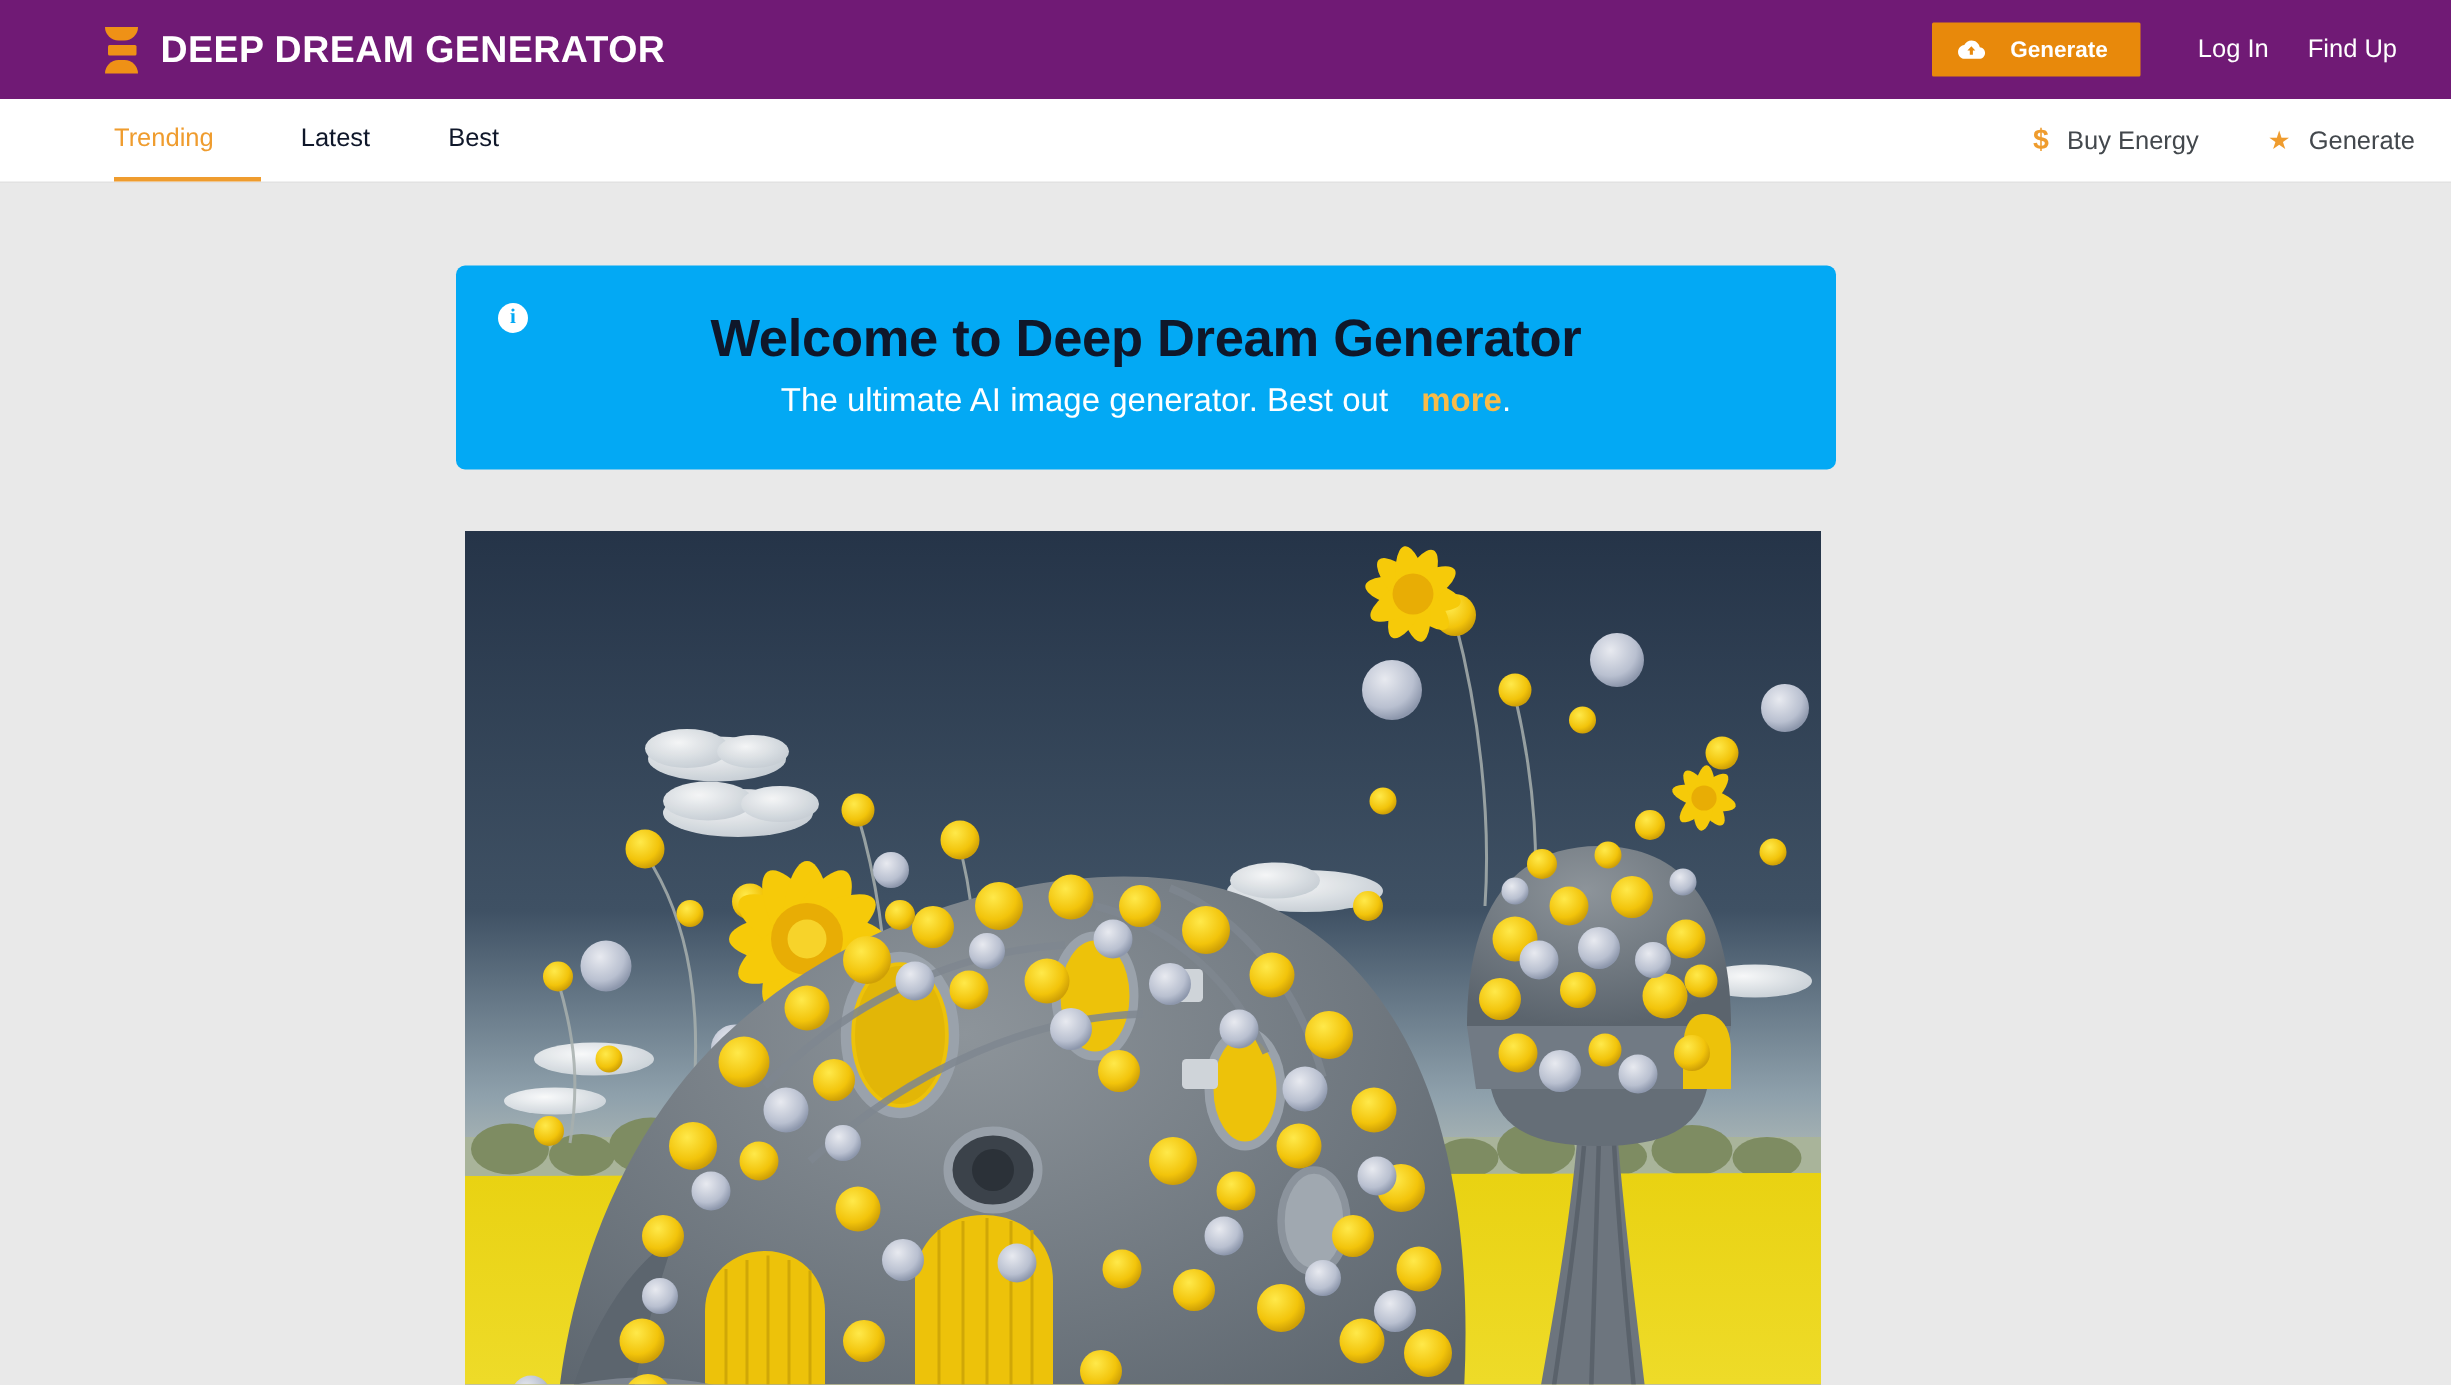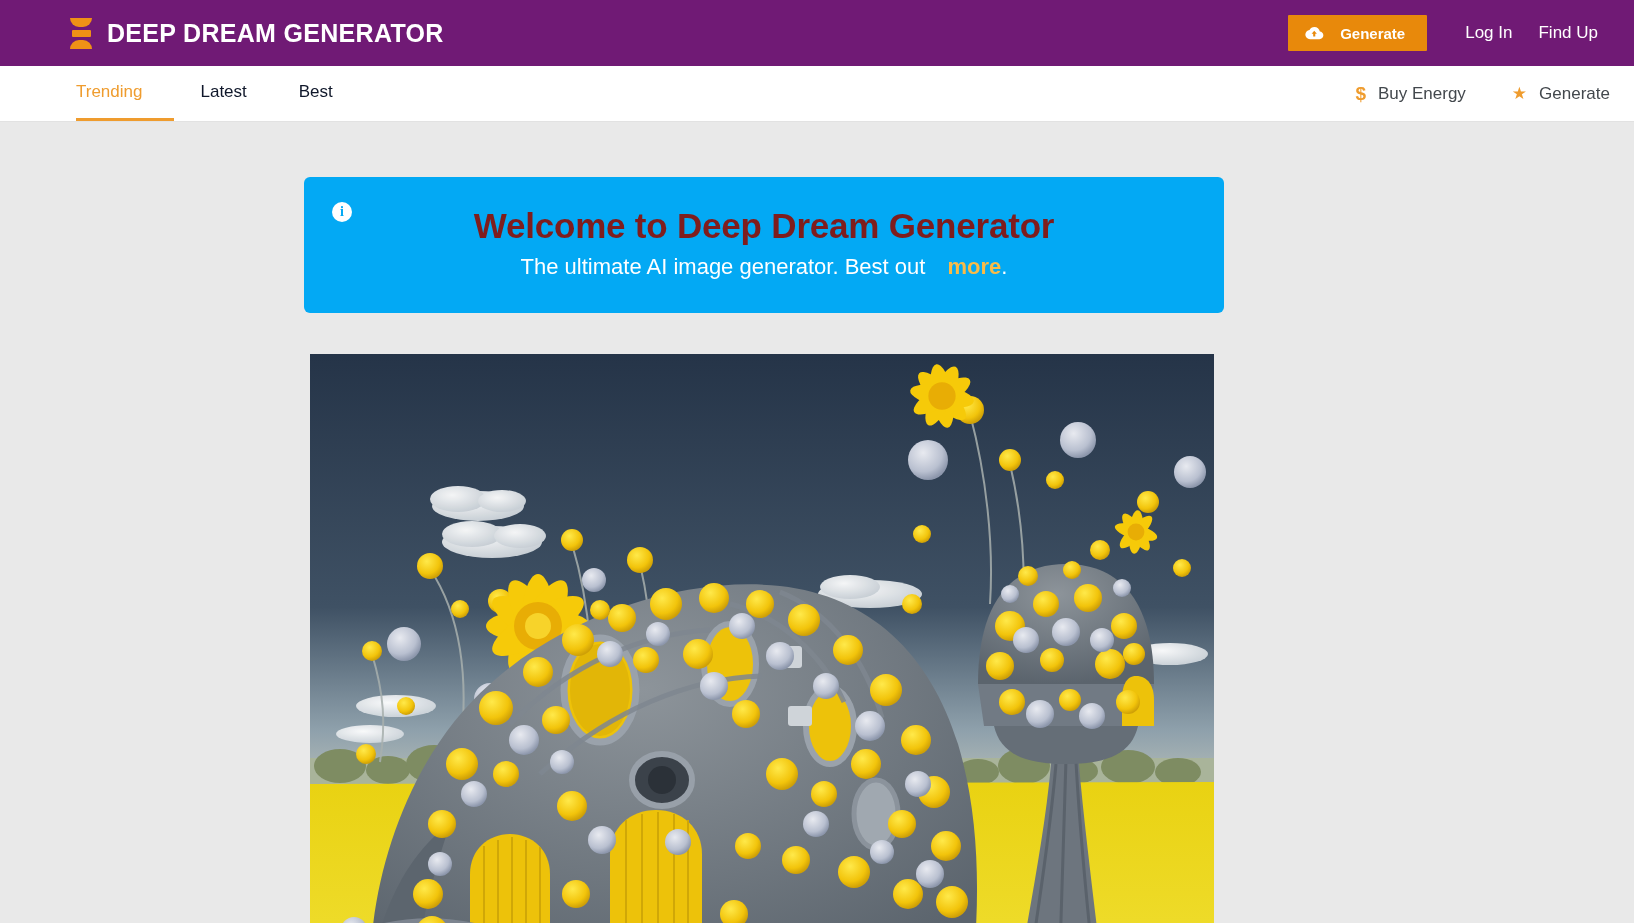--- a/index.html
+++ b/index.html
@@ -164,21 +164,21 @@
     color: #03a9f4;
     font-size: 14px;
     font-weight: bold;
     font-family: "Liberation Serif", serif;
     display: flex;
     align-items: center;
     justify-content: center;
     line-height: 1;
   }
   .banner-title {
-    color: #7f1d1d;
+    color: #0f172a;
     font-size: 35px;
     font-weight: bold;
     letter-spacing: -0.2px;
     margin-bottom: 8px;
   }
   .banner-sub {
     color: #ffffff;
     font-size: 22px;
   }
   .banner-sub a {

